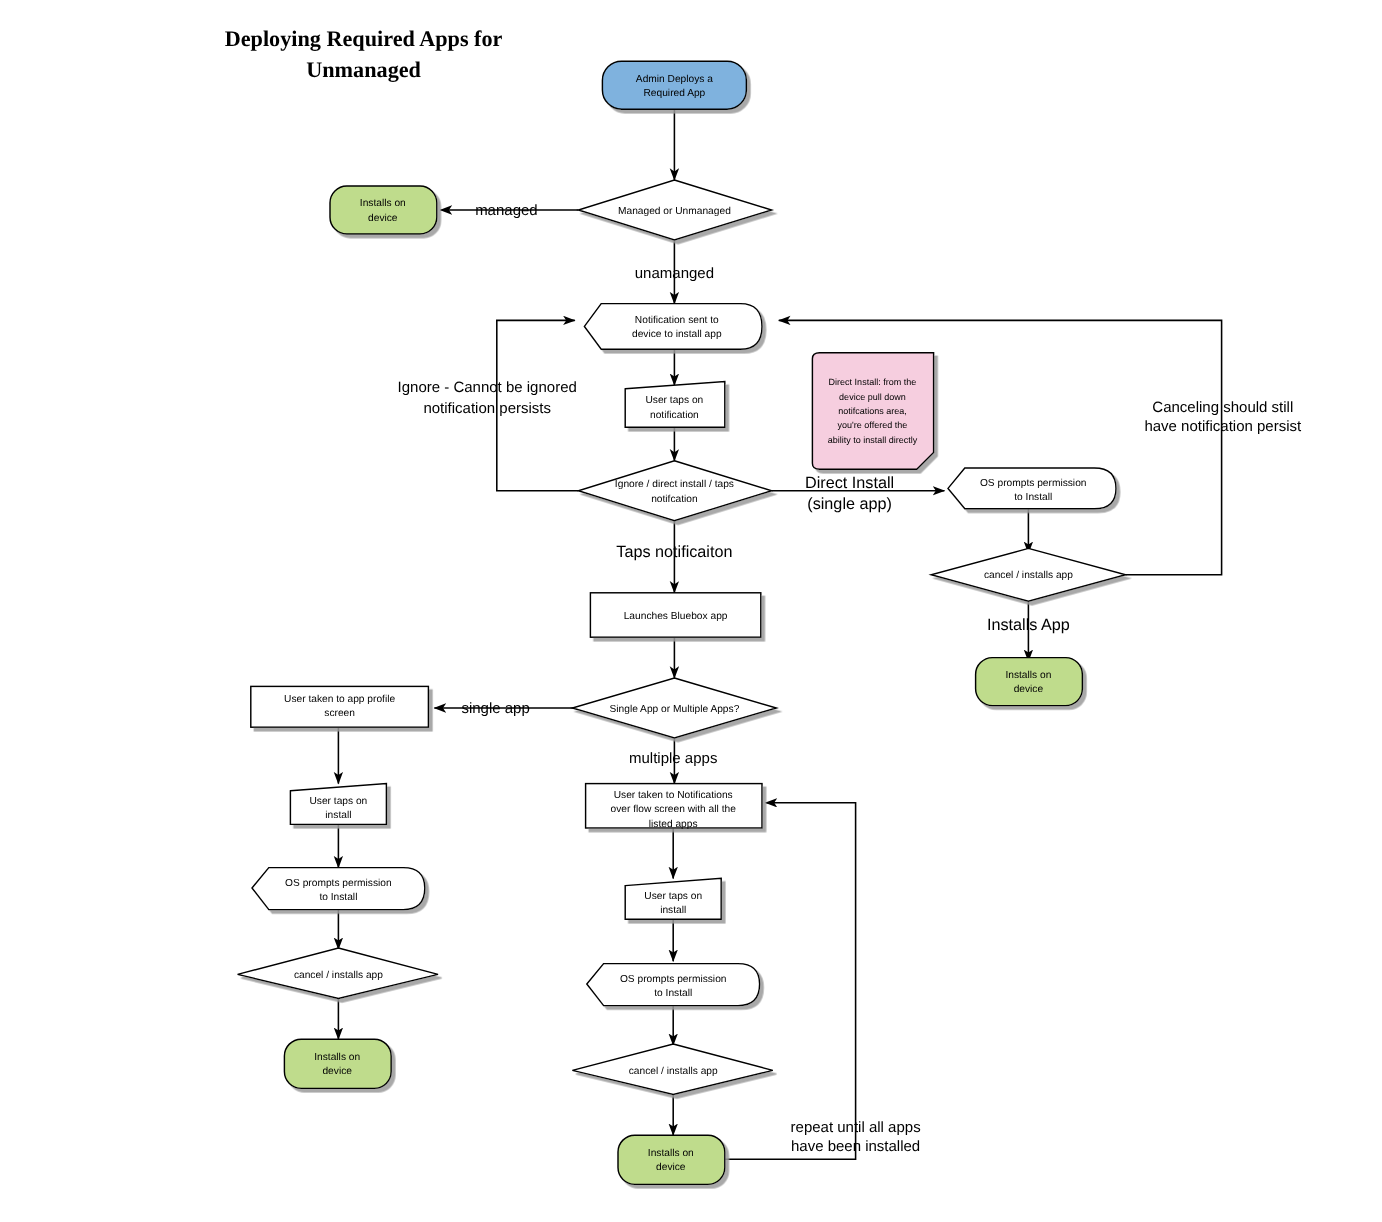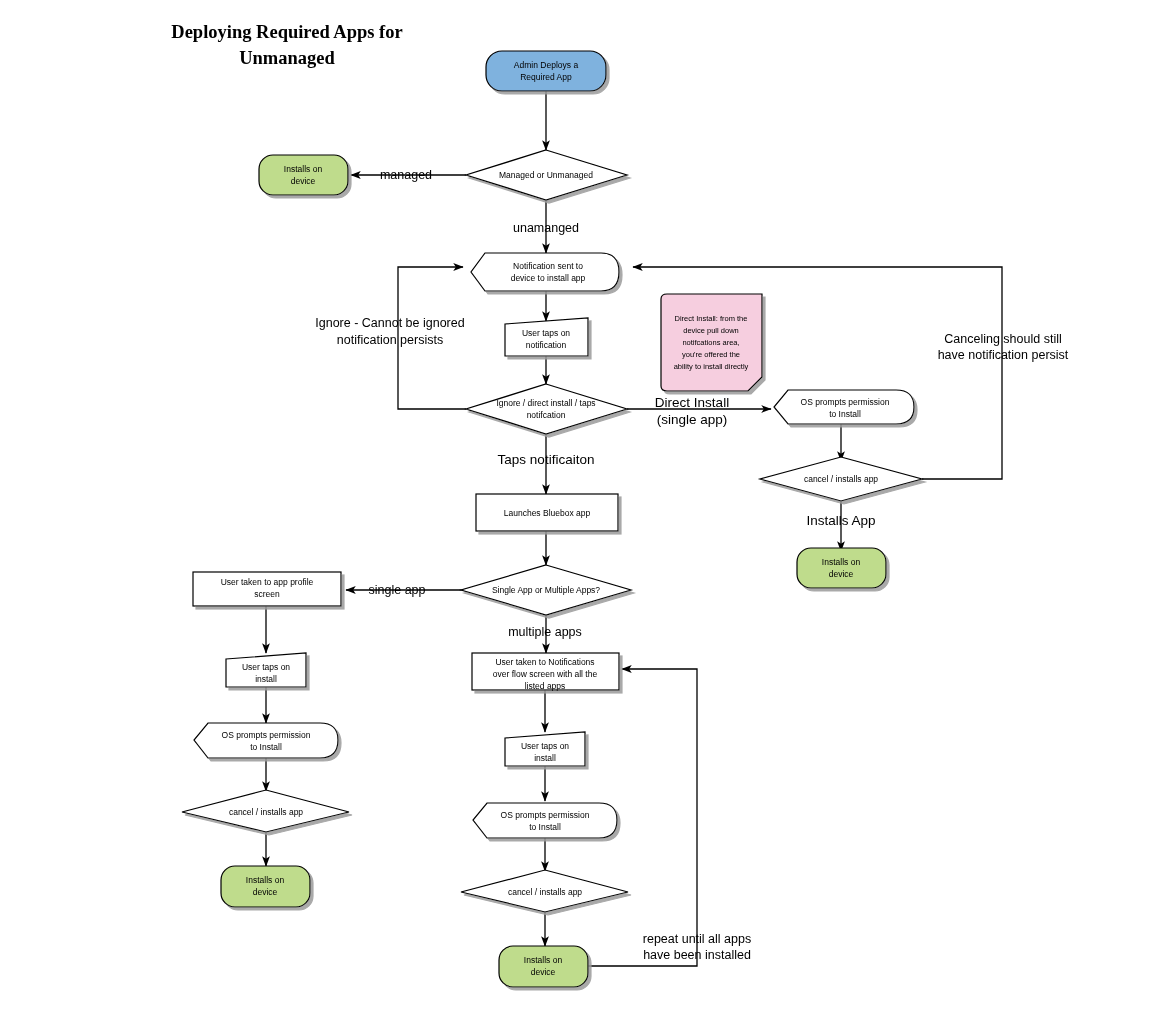--- a/index.html
+++ b/index.html
@@ -1,18 +1,18 @@
 <!DOCTYPE html>
 <html><head>
 <meta charset="utf-8">
 <style>
   html,body{margin:0;padding:0;background:#ffffff;}
   body{width:1152px;height:1018px;position:relative;overflow:hidden;
        font-family:"Liberation Sans",sans-serif;}
-  #chart-root{position:absolute;left:0;top:0;width:1048px;height:1018px;}
+  #chart-root{position:absolute;left:16px;top:0;width:1048px;height:1018px;}
   svg{display:block;}
   .nd-text{font-family:"Liberation Sans",sans-serif;fill:#000;text-anchor:middle;}
   .t-sm{font-size:8.5px;}
   .t-xs{font-size:7.5px;}
   .t-md{font-size:12.5px;}
   .t-lg{font-size:13.5px;}
   .edge{stroke:#000;stroke-width:1.3px;fill:none;}
   .shape{stroke:#000;stroke-width:1.2px;}
   .title{font-family:"Liberation Serif",serif;font-weight:bold;font-size:18.5px;
          fill:#000;text-anchor:middle;}

